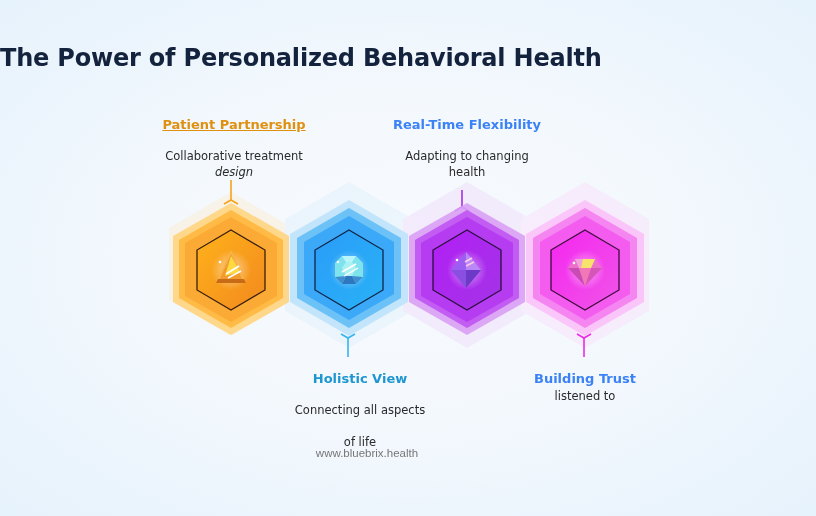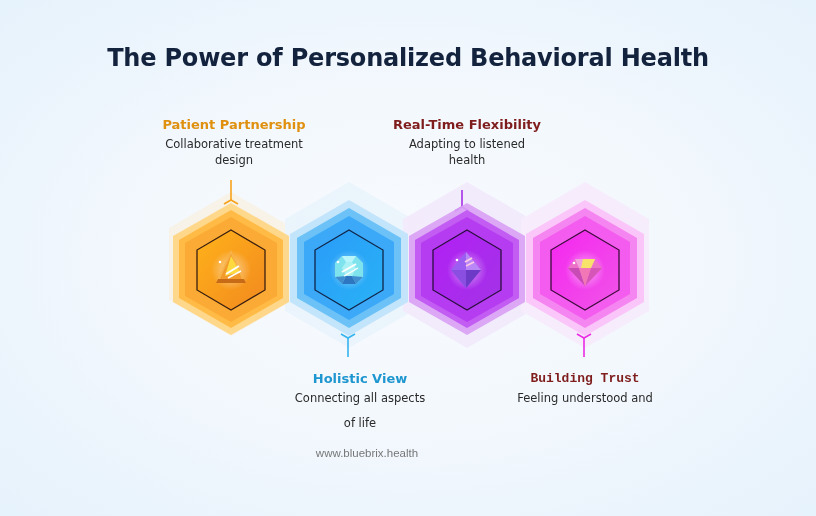--- a/index.html
+++ b/index.html
@@ -2,60 +2,60 @@
 <html><head>
 <meta charset="utf-8">
 <style>
   html, body { margin: 0; padding: 0; }
   body {
     width: 816px; height: 516px; overflow: hidden; position: relative;
     background: radial-gradient(ellipse at 50% 50%, #f8fbfe 0%, #f3f8fd 45%, #e6f2fc 100%);
     font-family: "DejaVu Sans", "Liberation Sans", sans-serif;
   }
   .title {
-    position: absolute; left: 0; top: 44px; width: 816px; text-align: center;
+    position: absolute; left: 0; top: 44px; width: 816px; 
     font-size: 24px; font-weight: bold; color: #13223d; letter-spacing: -0.2px;
   }
   .label {
     position: absolute; width: 200px; text-align: center;
   }
   .label .h { font-size: 13px; font-weight: bold; line-height: 18px; }
-  .label .d { font-size: 11.5px; color: #2a2a2a; line-height: 16px; margin-top: 2px; }
+  .label .d { font-size: 11.5px; color: #2a2a2a; line-height: 16px; margin-top: 14px; }
   .footer {
     position: absolute; left: 0; top: 447px; width: 734px; text-align: center;
     font-size: 11.5px; color: #777; font-family: "Liberation Sans", sans-serif;
   }
   svg.diagram { position: absolute; left: 0; top: 0; }
 </style>
 </head>
 <body>
 
 <div class="title">The Power of Personalized Behavioral Health</div>
 
 <div class="label" style="left:134px; top:116px;">
-  <div class="h" style="color:#e0900f;">Patient Partnership</div>
+  <div class="h" style="color:#e0900f;text-decoration:underline;">Patient Partnership</div>
   <div class="d">Collaborative treatment</div>
-  <div class="d" style="margin-top:0;">design</div>
+  <div class="d" style="margin-top:0;font-style:italic;">design</div>
 </div>
 
 <div class="label" style="left:367px; top:116px;">
-  <div class="h" style="color:#7f1d1d;">Real-Time Flexibility</div>
-  <div class="d">Adapting to listened</div>
+  <div class="h" style="color:#3b82f6;">Real-Time Flexibility</div>
+  <div class="d">Adapting to changing</div>
   <div class="d" style="margin-top:0;">health</div>
 </div>
 
 <div class="label" style="left:260px; top:370px;">
   <div class="h" style="color:#1e96cf;">Holistic View</div>
   <div class="d">Connecting all aspects</div>
-  <div class="d" style="margin-top:9px;">of life</div>
+  <div class="d" style="margin-top:16px;">of life</div>
 </div>
 
 <div class="label" style="left:485px; top:370px;">
-  <div class="h" style="color:#7f1d1d;font-family:Liberation Mono, monospace;">Building Trust</div>
-  <div class="d">Feeling understood and</div>
+  <div class="h" style="color:#3b82f6;">Building Trust</div>
+  <div class="d" style="margin-top:0;">listened to</div>
 </div>
 
 <svg class="diagram" width="816" height="516" viewBox="0 0 816 516">
   <defs>
     <linearGradient id="gOrange" x1="0" y1="0" x2="1" y2="1">
       <stop offset="0" stop-color="#ffb21a"></stop>
         <stop offset="1" stop-color="#f2891f"></stop>
     </linearGradient>
     <linearGradient id="gBlue" x1="0" y1="0" x2="1" y2="1">
       <stop offset="0" stop-color="#2a9cf8"></stop>

